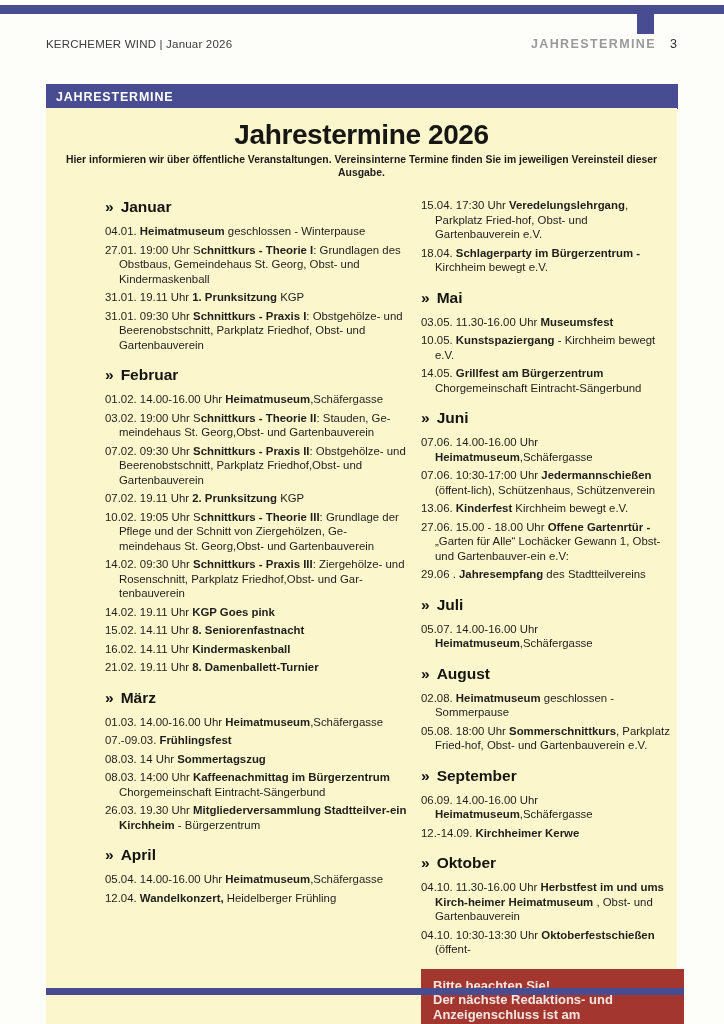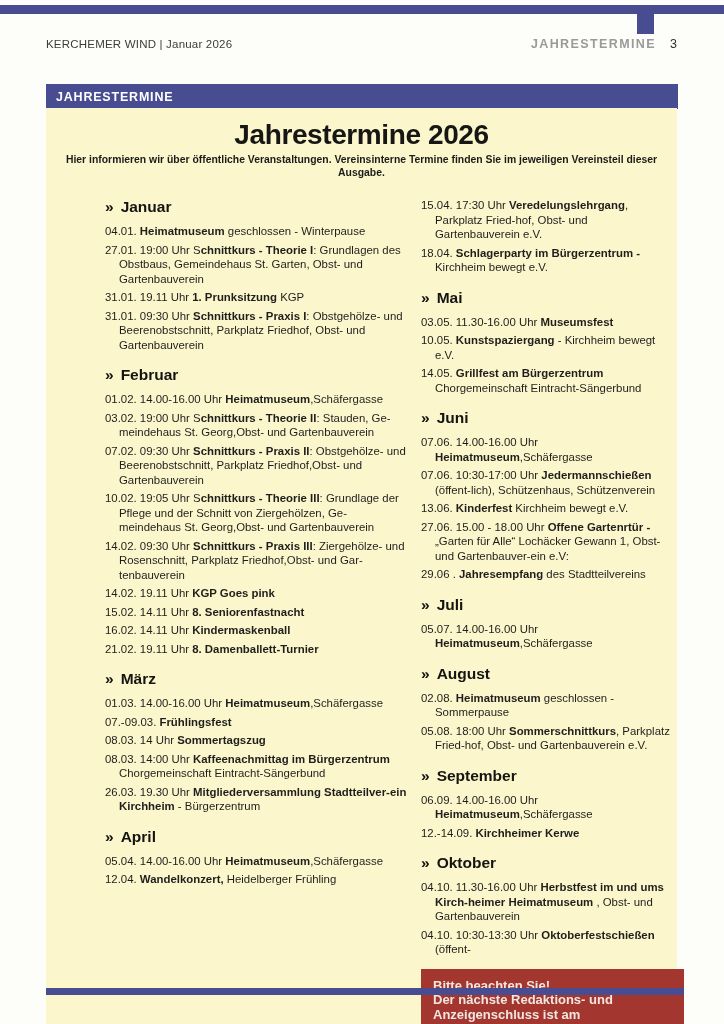--- a/index.html
+++ b/index.html
@@ -73,27 +73,28 @@
 
 <main class="panel">
   <h1 class="panel-title">Jahrestermine 2026</h1>
   <p class="panel-subtitle">Hier informieren wir über öffentliche Veranstaltungen. Vereinsinterne Termine finden Sie im jeweiligen Vereinsteil dieser Ausgabe.</p>
 
   <div class="columns">
     <div class="col left">
       <div>
           <h2 class="month"><span class="mk">»</span>Januar</h2>
           <p class="entry"><span>04.01. </span><span class="b">Heimatmuseum</span><span> geschlossen - Winterpause</span></p>
-          <p class="entry"><span>27.01. 19:00 Uhr  S</span><span class="b">chnittkurs - Theorie I</span><span>: Grundlagen des Obstbaus, Gemeindehaus St. Garten, Obst- und Gartenbauverein</span></p>
+          <p class="entry"><span>27.01. 19:00 Uhr  S</span><span class="b">chnittkurs - Theorie I</span><span>: Grundlagen des Obstbaus, Gemeindehaus St. Georg, Obst- und Kindermaskenball</span></p>
           <p class="entry"><span>31.01. 19.11 Uhr </span><span class="b">1. Prunksitzung</span><span> KGP</span></p>
           <p class="entry"><span>31.01. 09:30 Uhr  </span><span class="b">Schnittkurs - Praxis I</span><span>: Obstgehölze- und Beerenobstschnitt, Parkplatz Friedhof, Obst- und Gartenbauverein</span></p>
           <h2 class="month"><span class="mk">»</span>Februar</h2>
           <p class="entry"><span>01.02. 14.00-16.00 Uhr </span><span class="b">Heimatmuseum</span><span>,Schäfergasse</span></p>
           <p class="entry"><span>03.02. 19:00 Uhr  S</span><span class="b">chnittkurs - Theorie II</span><span>: Stauden, Ge-meindehaus St. Georg,Obst- und Gartenbauverein</span></p>
           <p class="entry"><span>07.02. 09:30 Uhr  </span><span class="b">Schnittkurs - Praxis II</span><span>: Obstgehölze- und Beerenobstschnitt, Parkplatz Friedhof,Obst- und Gartenbauverein</span></p>
+          <p class="entry"><span>07.02. 19.11 Uhr </span><span class="b">2. Prunksitzung</span><span> KGP</span></p>
           <p class="entry"><span>10.02. 19:05 Uhr  S</span><span class="b">chnittkurs - Theorie III</span><span>: Grundlage der Pflege und der Schnitt von Ziergehölzen, Ge-meindehaus St. Georg,Obst- und Gartenbauverein</span></p>
           <p class="entry"><span>14.02. 09:30 Uhr  </span><span class="b">Schnittkurs - Praxis III</span><span>: Ziergehölze- und Rosenschnitt, Parkplatz Friedhof,Obst- und Gar-tenbauverein</span></p>
           <p class="entry"><span>14.02. 19.11 Uhr </span><span class="b">KGP Goes pink</span></p>
           <p class="entry"><span>15.02. 14.11 Uhr </span><span class="b">8. Seniorenfastnacht</span></p>
           <p class="entry"><span>16.02. 14.11 Uhr </span><span class="b">Kindermaskenball</span></p>
           <p class="entry"><span>21.02. 19.11 Uhr </span><span class="b">8. Damenballett-Turnier</span></p>
           <h2 class="month"><span class="mk">»</span>März</h2>
           <p class="entry"><span>01.03. 14.00-16.00 Uhr </span><span class="b">Heimatmuseum</span><span>,Schäfergasse</span></p>
           <p class="entry"><span>07.-09.03. </span><span class="b">Frühlingsfest</span></p>
           <p class="entry"><span>08.03. 14 Uhr </span><span class="b">Sommertagszug</span></p>

